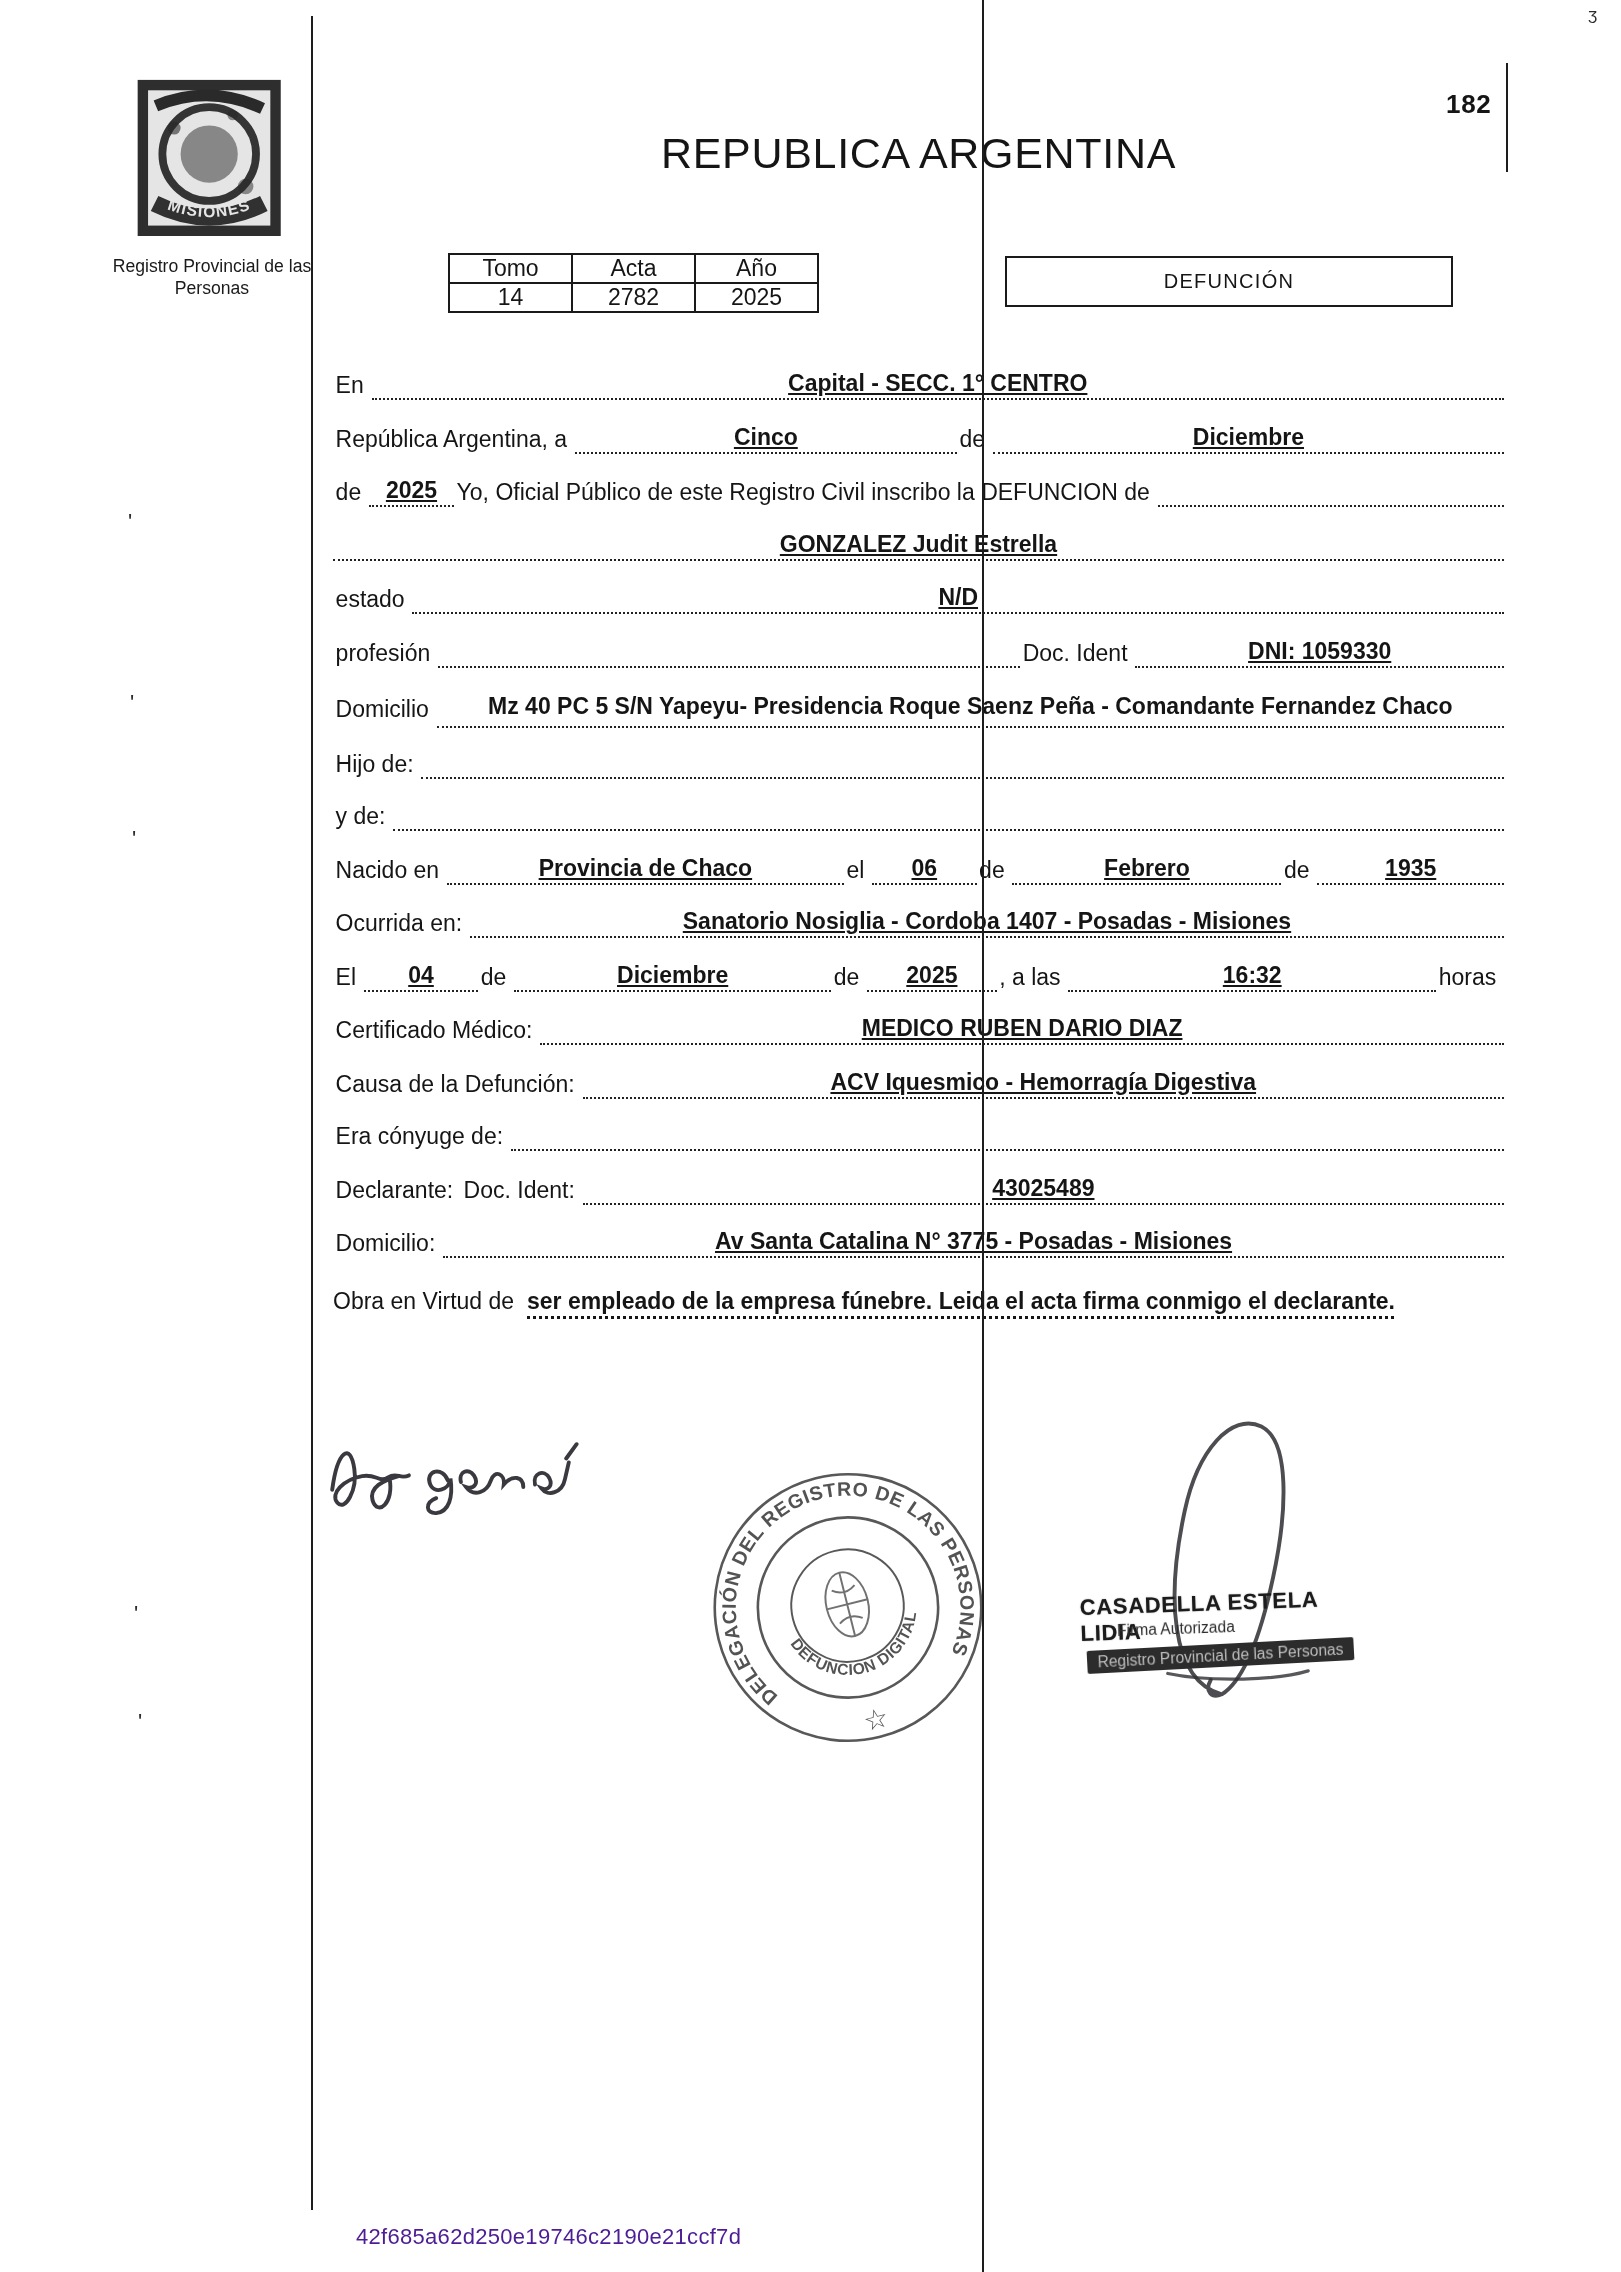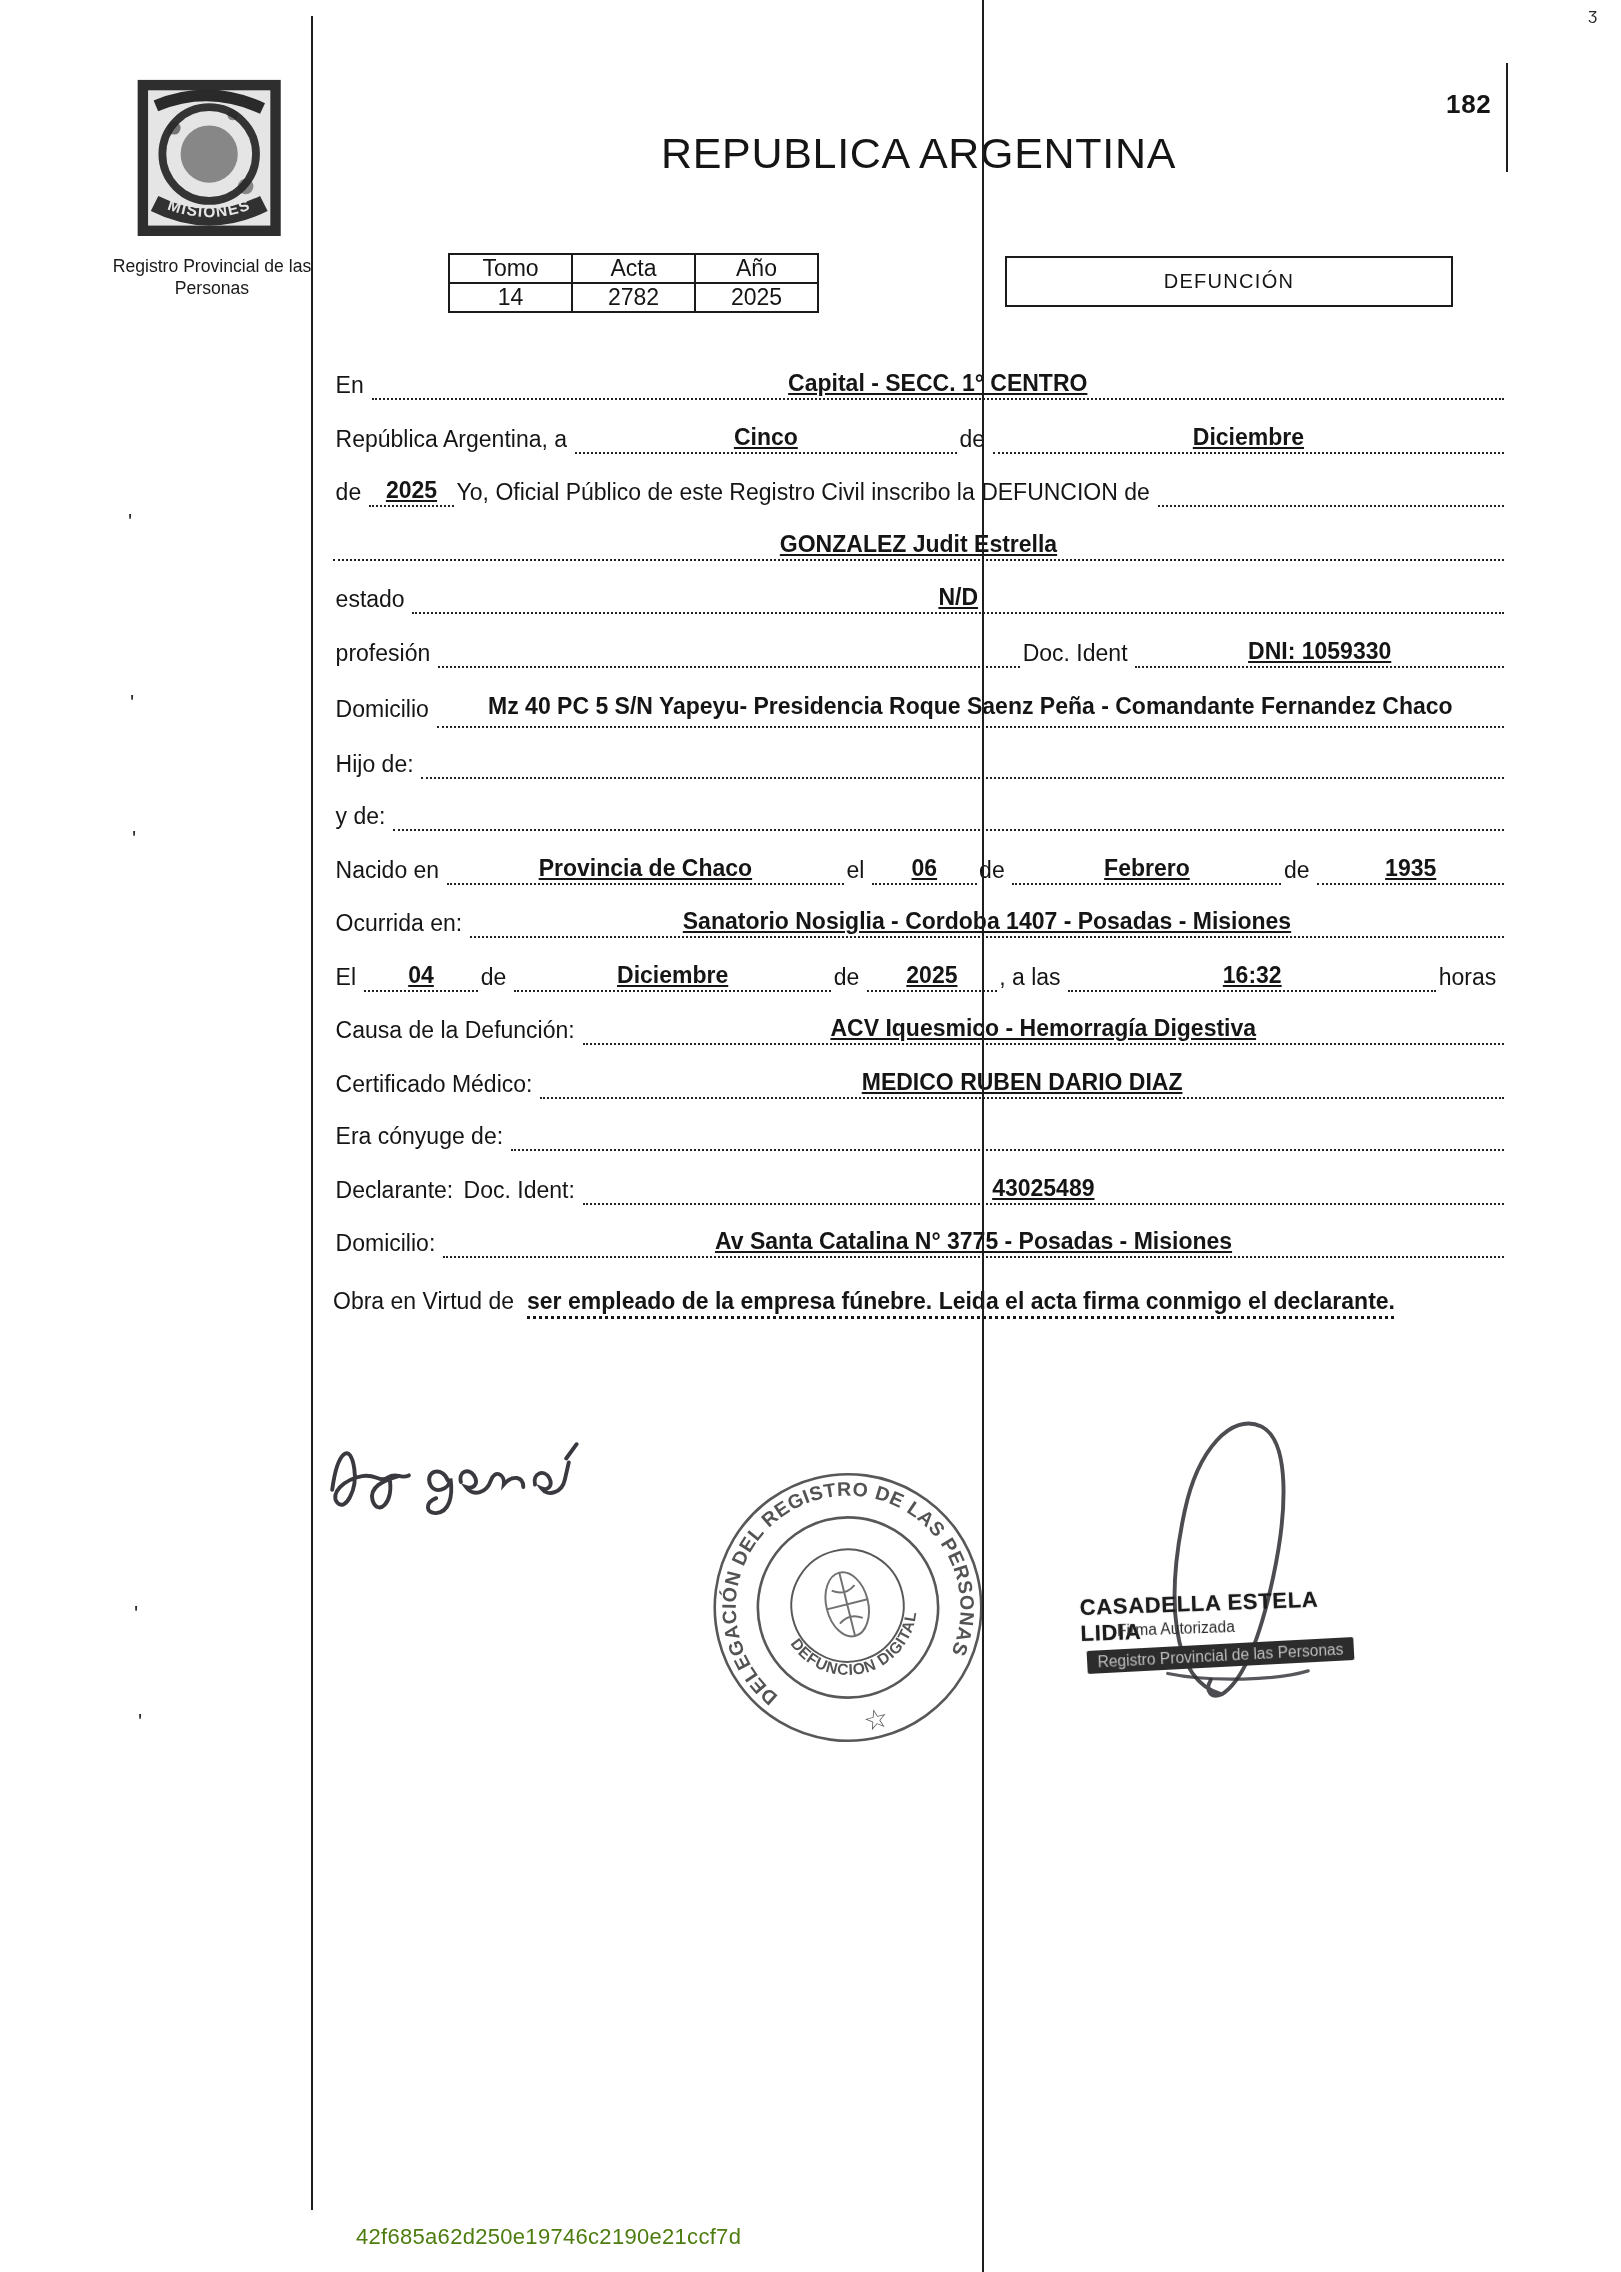--- a/index.html
+++ b/index.html
@@ -49,21 +49,21 @@
   .sig-oval { position:absolute; left:59px; top:0; }
   .stamp-name { position:absolute; top:190px; left:5.2px; width:287px; font-size:22px; font-weight:bold;
                 color:#1c1c1c; letter-spacing:0.7px; transform:rotate(-2deg);
                 text-shadow:0 0 1.3px rgba(20,20,20,.5); }
   .stamp-sub  { position:absolute; top:220px; left:42px; font-size:15.6px; color:#2c2c2c;
                 transform:rotate(-2deg); filter:blur(0.7px); }
   .stamp-org  { position:absolute; top:244px; left:11.7px; font-size:15.6px; color:#bdbdbd;
                 background:#2c2c2c; padding:2.6px 10.4px; transform:rotate(-3deg);
                 filter:blur(0.3px); border-radius:2px; }
 
-  .footer-hash { position:absolute; left:356px; top:2224px; font-size:22px; letter-spacing:0.3px; color:#4d7c0f; }
+  .footer-hash { position:absolute; left:356px; top:2224px; font-size:22px; letter-spacing:0.3px; color:#4c1d95; }
 
   .artifact { position:absolute; font-size:22px; color:#2a2a2a; z-index:6; }
 </style>
 </head>
 <body>
 
 <div class="page">
 
   <div class="vline center"></div>
   <div class="vline left"></div>
@@ -187,27 +187,27 @@
       <span class="lbl">de</span>
       <span class="fill" style="flex:3 1 0">Diciembre</span>
       <span class="lbl">de</span>
       <span class="fill" style="flex:1.15 1 0">2025</span>
       <span class="lbl">, a las</span>
       <span class="fill" style="flex:3.5 1 0">16:32</span>
       <span class="lbl">horas</span>
     </div>
 
     <div class="frow">
+      <span class="lbl">Certificado Médico:</span>
+      <span class="fill g1">MEDICO RUBEN DARIO DIAZ</span>
+    </div>
+
+    <div class="frow">
       <span class="lbl">Causa de la Defunción:</span>
       <span class="fill g1">ACV Iquesmico - Hemorragía Digestiva</span>
-    </div>
-
-    <div class="frow">
-      <span class="lbl">Certificado Médico:</span>
-      <span class="fill g1">MEDICO RUBEN DARIO DIAZ</span>
     </div>
 
     <div class="frow">
       <span class="lbl">Era cónyuge de:</span>
       <span class="fill g1"></span>
     </div>
 
     <div class="frow">
       <span class="lbl">Declarante:</span>
       <span class="lbl">Doc. Ident:</span>

